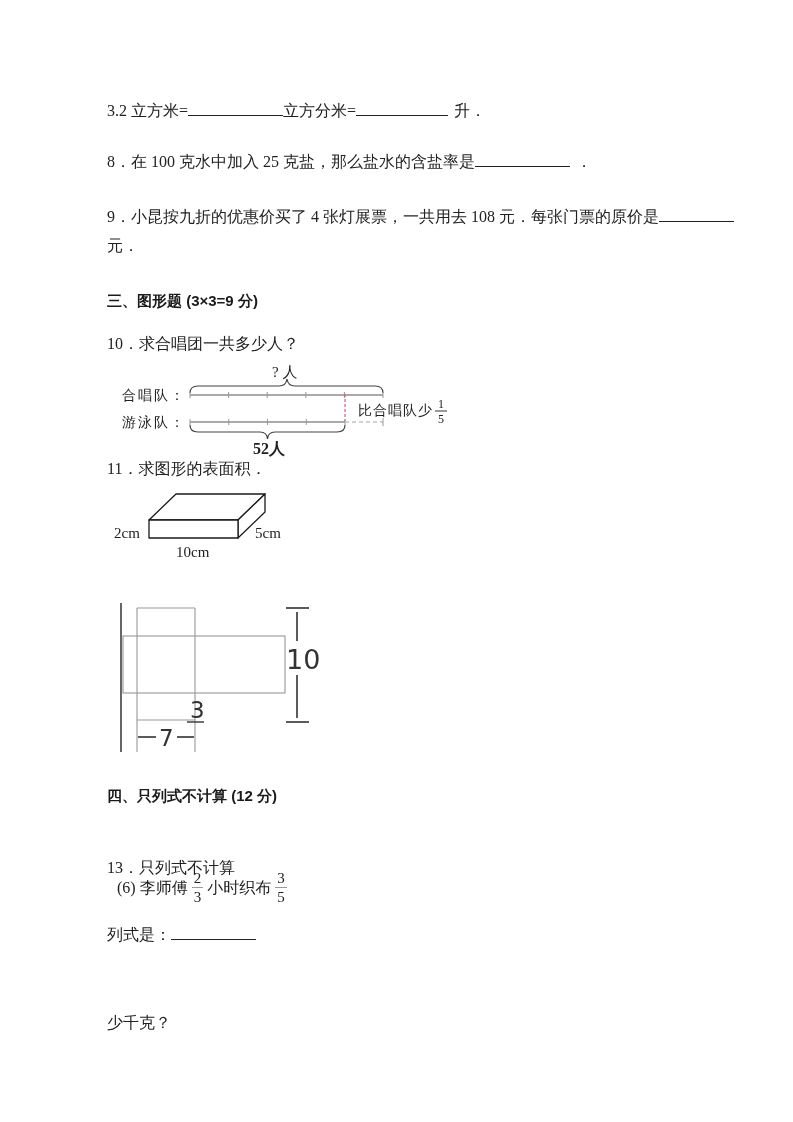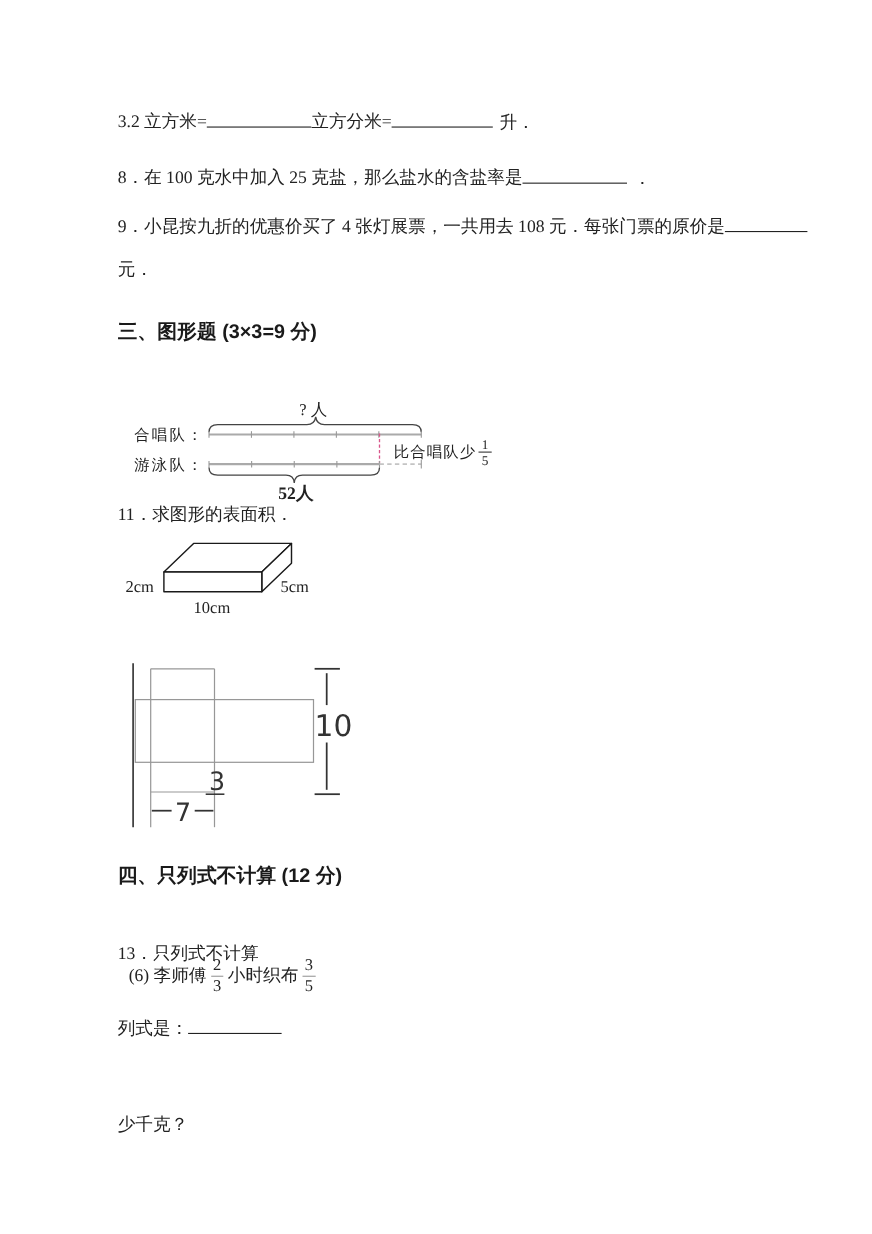--- a/index.html
+++ b/index.html
@@ -1,20 +1,20 @@
 <!DOCTYPE html>
 <html><head>
 <meta charset="utf-8">
 <style>
   html,body{margin:0;padding:0;background:#ffffff;}
   .page{position:relative;width:793px;height:1122px;background:#ffffff;overflow:hidden;
         font-family:"Liberation Serif", serif;color:#222;font-size:16px;}
   .line{position:absolute;left:107px;white-space:nowrap;line-height:20px;}
   .indent{left:117px;}
-  .heading{font-weight:bold;font-size:18px;font-family:"Liberation Sans", sans-serif;color:#1a1a1a;}
+  .heading{font-weight:bold;font-size:15px;font-family:"Liberation Sans", sans-serif;color:#1a1a1a;}
   .blank{display:inline-block;border-bottom:1px solid #222;height:1.05em;vertical-align:baseline;}
   .w95{width:95px;} .w92{width:92px;} .w75{width:75px;} .w85{width:85px;}
   .sp{margin-left:6px;}
   .flexline{display:flex;align-items:center;}
   .frac{display:inline-flex;flex-direction:column;align-items:center;line-height:1;
         font-size:15px;margin:0 4px;vertical-align:middle;}
   .frac .num{padding:0 2px 1px;}
   .frac .den{border-top:1px solid #999;padding:2px 2px 0;}
   svg{position:absolute;overflow:visible;}
   svg text{font-family:"Liberation Serif", serif;fill:#222;}
@@ -26,27 +26,28 @@
 <div class="page">
 
   <div class="line" style="top:98px">
     <span>3.2 立方米=</span><span class="blank w95"></span><span>立方分米=</span><span class="blank w92"></span><span class="sp">升．</span>
   </div>
 
   <div class="line" style="top:149px">
     <span>8．在 100 克水中加入 25 克盐，那么盐水的含盐率是</span><span class="blank w95"></span><span class="sp">．</span>
   </div>
 
-  <div class="line" style="top:193px">
+  <div class="line" style="top:204px">
     <span>9．小昆按九折的优惠价买了 4 张灯展票，一共用去 108 元．每张门票的原价是</span><span class="blank w75"></span>
   </div>
   <div class="line" style="top:236px">元．</div>
 
   <div class="line heading" style="top:291px">三、图形题 (3×3=9 分)</div>
 
+  <div class="line" style="top:334px">10．求合唱团一共多少人？</div>
 
   <svg style="left:100px;top:365px" width="395" height="95" viewBox="0 0 395 95">
 
     <text x="172" y="12" font-size="15">? 人</text>
 
     <path d="M 90 28 Q 90 21 98 21 L 179 21 Q 186 21 187 14 Q 188 21 195 21 L 275 21 Q 283 21 283 28" fill="none" stroke="#444" stroke-width="1.2"></path>
 
     <text x="22" y="35" font-size="14" letter-spacing="2">合唱队：</text>
 
     <line x1="90" y1="30" x2="283" y2="30" stroke="#aaaaaa" stroke-width="2"></line>

